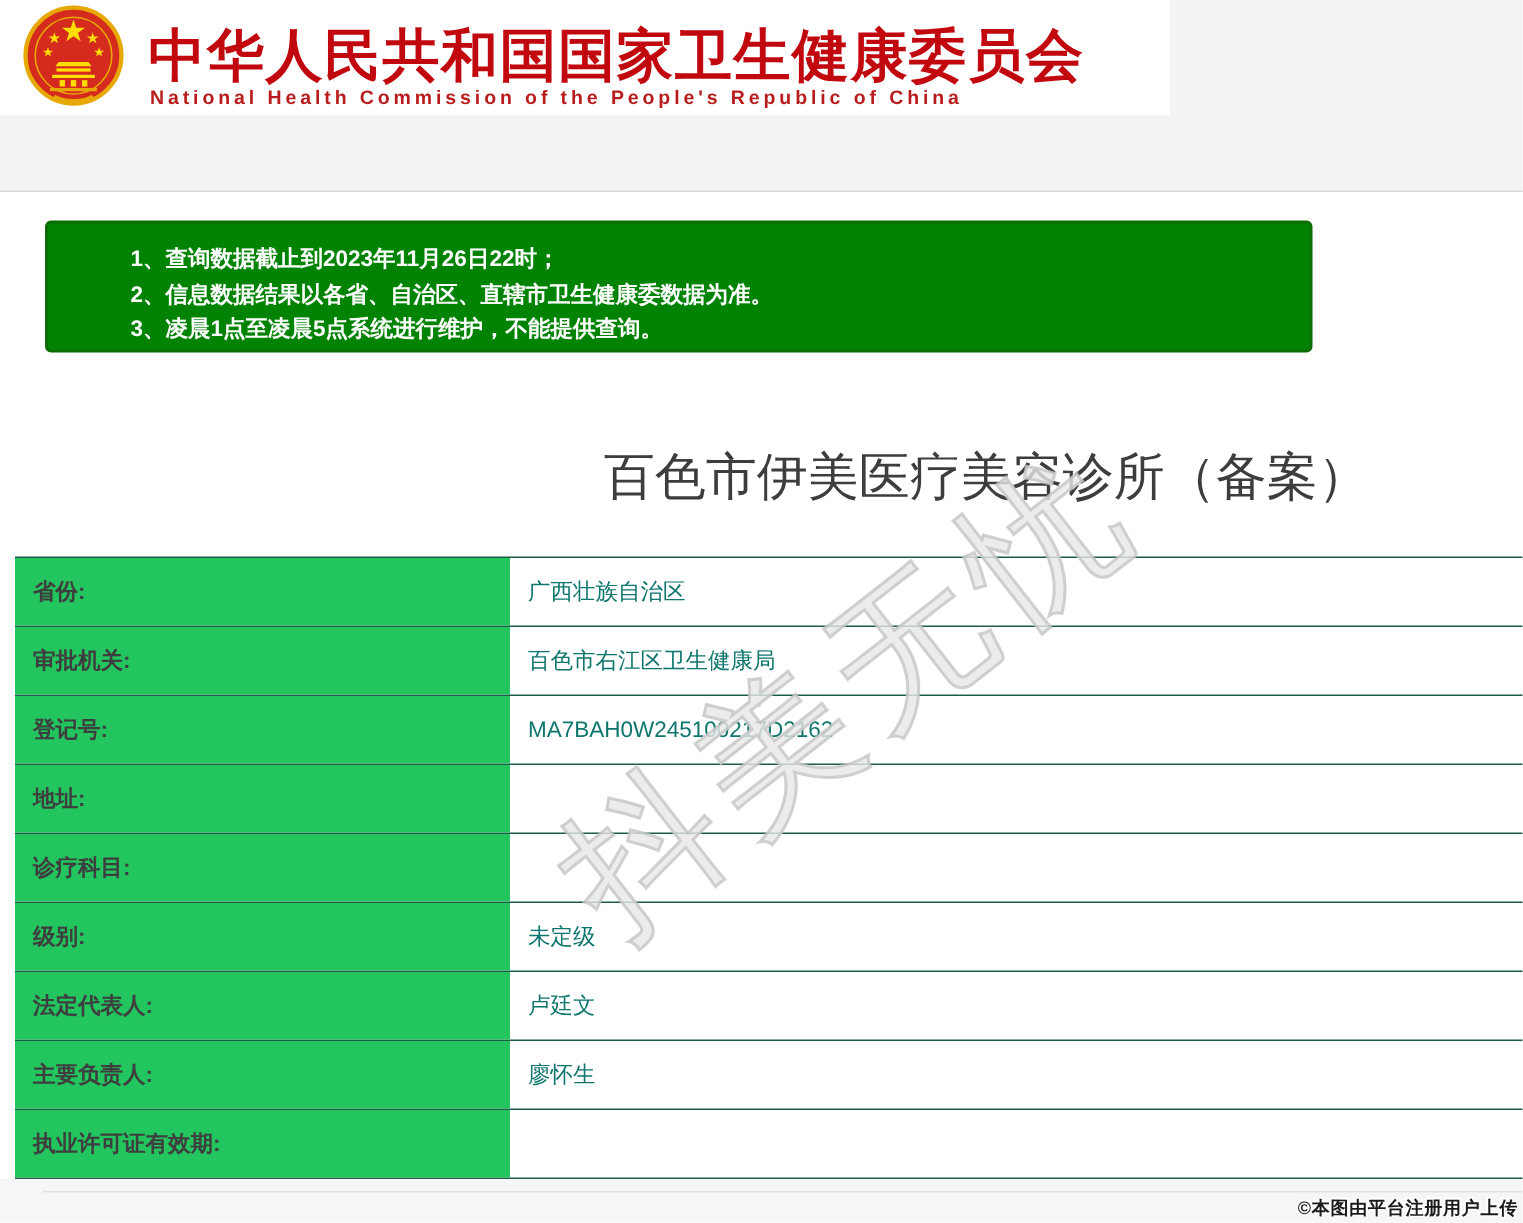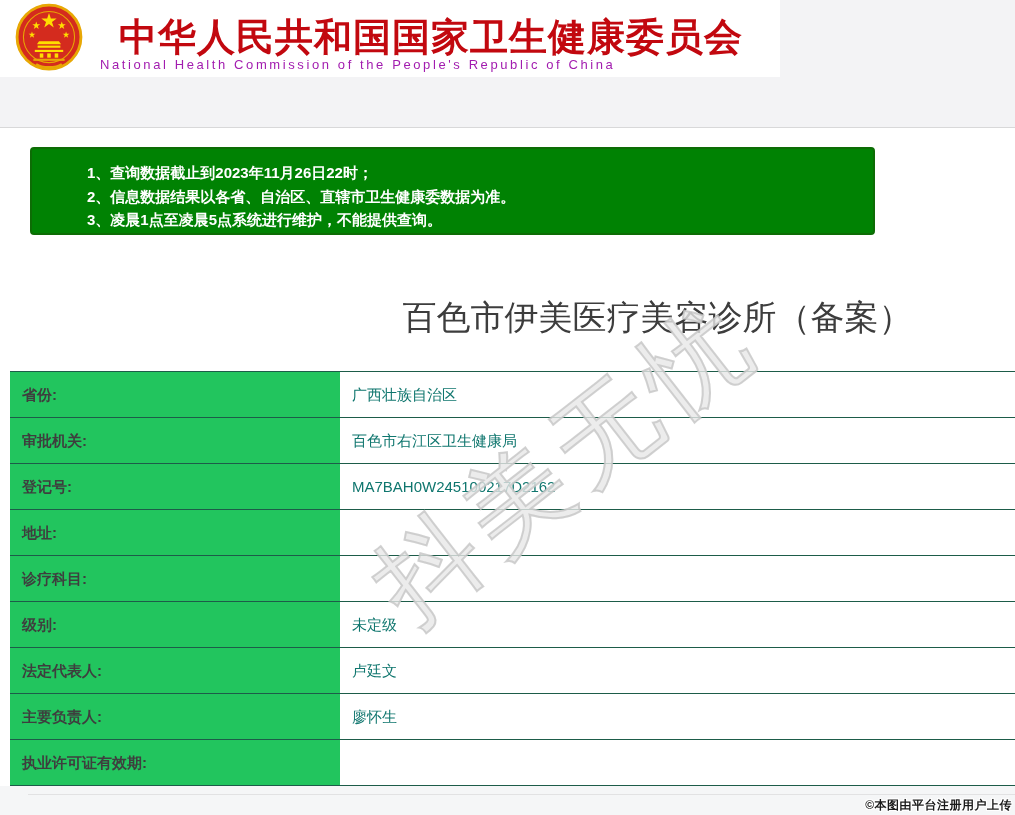--- a/index.html
+++ b/index.html
@@ -23,25 +23,25 @@
     background:#ffffff;
   }
   .emblem {
     position:absolute; left:8px; top:3px; width:82px; height:71px;
     display:block;
   }
   .emblem svg { width:100%; height:100%; }
   .title-cn {
     position:absolute; left:99px; top:12px;
     font-size:38px; font-weight:bold; color:#c2080f;
-    letter-spacing:1px; white-space:nowrap;margin-left:20px;
+    letter-spacing:1px; white-space:nowrap;
   }
   .title-en {
     position:absolute; left:100px; top:57px;
-    font-size:13px; font-weight:normal; color:#a21caf;
+    font-size:13px; font-weight:bold; color:#b91c1c;
     letter-spacing:2.6px; white-space:nowrap;
   }
   
   .notice {
     position:absolute; left:30px; top:147px; width:845px; height:88px;
     background:#008203;
     border:2px solid #0d6c05;
     border-radius:4px;
     padding:12px 10px 0 55px;
   }

